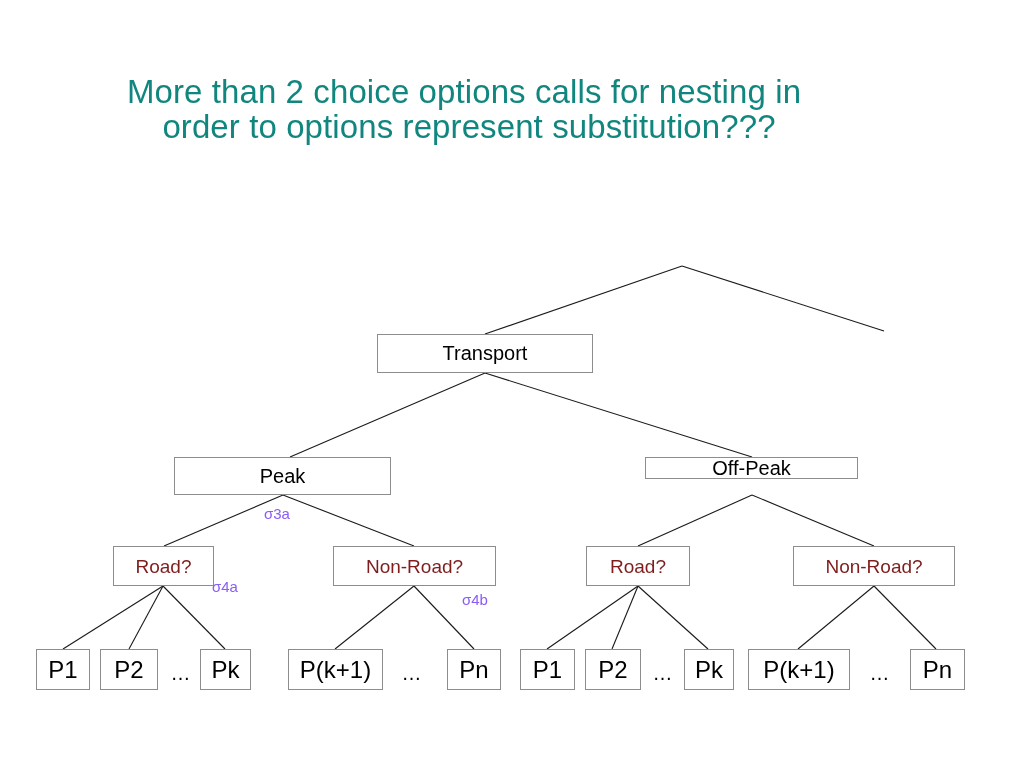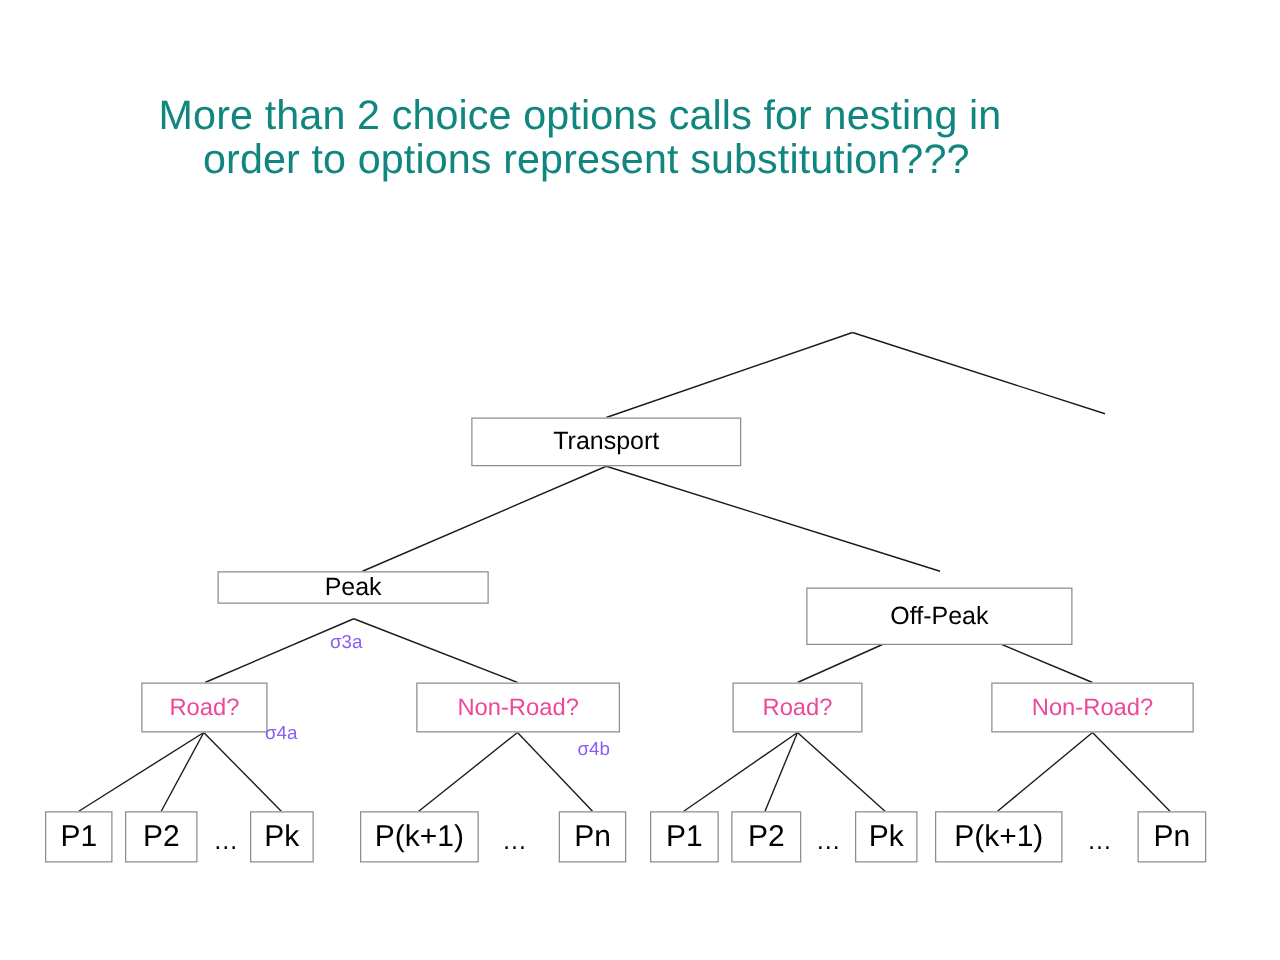--- a/index.html
+++ b/index.html
@@ -67,21 +67,21 @@
     background: #ffffff;
     display: flex;
     align-items: center;
     justify-content: center;
     text-align: center;
     color: #000000;
     font-size: 19px;
     line-height: 23px;
     white-space: pre-line;
   }
-  .node.teal { color: #ec4899; }
+  .node.teal { color: #7f1d1d; }
   .node.big  { font-size: 20px; }
   .node.leaf { font-size: 24px; }
 
   .sigma {
     position: absolute;
     color: #8b5cf6;
     font-size: 15px;
     line-height: 19px;
     white-space: pre;
   }
@@ -131,22 +131,22 @@
       <line x1="638" y1="586" x2="612" y2="649"></line>
       <line x1="638" y1="586" x2="708" y2="649"></line>
 
       <line x1="874" y1="586" x2="798" y2="649"></line>
       <line x1="874" y1="586" x2="936" y2="649"></line>
     </svg>
 
 
     <div class="node big" style="left:377px; top:334px; width:216px; height:39px;">Transport</div>
 
-    <div class="node big" style="left:174px; top:457px; width:217px; height:26px;">Peak</div>
-    <div class="node big" style="left:645px; top:470px; width:213px; height:46px;">Off-Peak</div>
+    <div class="node big" style="left:174px; top:457px; width:217px; height:38px;">Peak</div>
+    <div class="node big" style="left:645px; top:457px; width:213px; height:22px;">Off-Peak</div>
 
     <div class="node teal" style="left:113px; top:546px; width:101px; height:40px;">Road?</div>
     <div class="node teal" style="left:333px; top:546px; width:163px; height:40px;">Non-Road?</div>
     <div class="node teal" style="left:586px; top:546px; width:104px; height:40px;">Road?</div>
     <div class="node teal" style="left:793px; top:546px; width:162px; height:40px;">Non-Road?</div>
 
     <div class="node leaf" style="left:36px;  top:649px; width:54px;  height:41px;">P1</div>
     <div class="node leaf" style="left:100px; top:649px; width:58px;  height:41px;">P2</div>
     <div class="ellipsis" style="left:165px; top:662px; width:32px; text-align:center;">…</div>
     <div class="node leaf" style="left:200px; top:649px; width:51px;  height:41px;">Pk</div>

